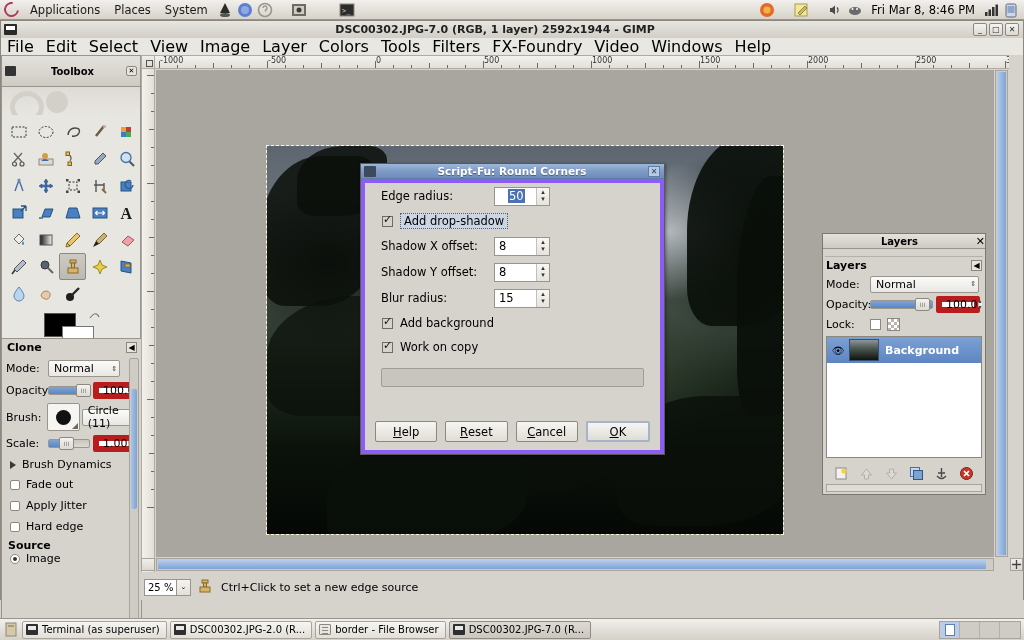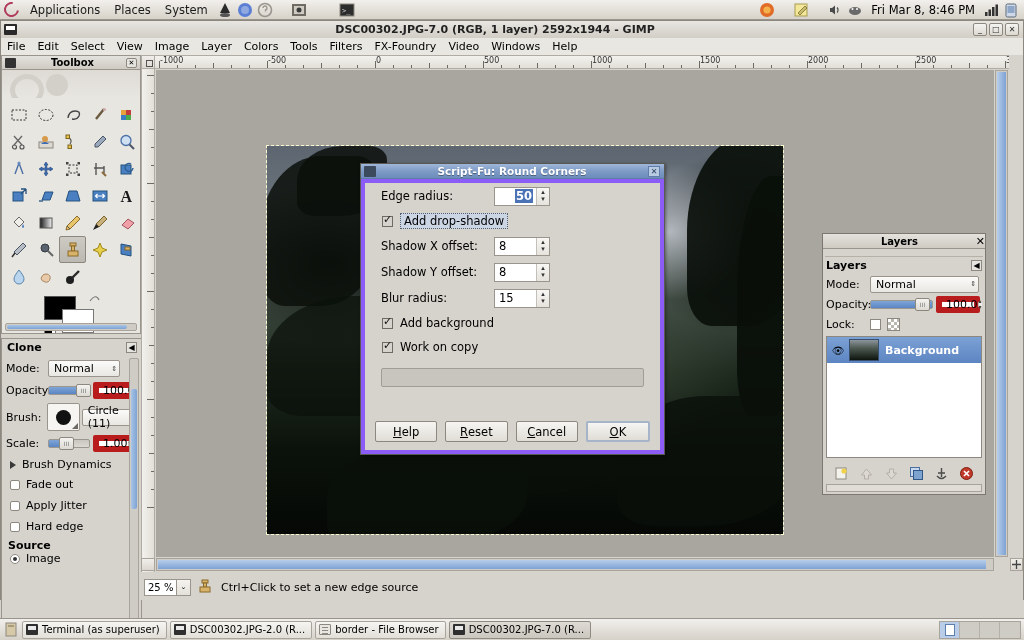--- a/index.html
+++ b/index.html
@@ -45,29 +45,29 @@
   .tb-btns { display:flex; gap:2px; margin-right:4px; }
   .tb-btn { width:14px; height:13px; background:linear-gradient(to bottom,#f5f4f1,#ddd9d1);
             border:1px solid #8d887f; border-radius:2px; font-size:8px; line-height:11px;
             text-align:center; color:#333; }
 
   .menubar {
     position:absolute; left:0; top:18px; width:1024px; height:17px;
     background:#e9e7e2; border-left:1px solid #8d887f; border-right:1px solid #8d887f;
     display:flex; align-items:center;
   }
-  .mb-item { padding:0 6px; height:17px; line-height:17px; font-size:11px; }
+  .mb-item { padding:0 6px; height:17px; line-height:17px; font-size:16px; }
 
   
   .left-dock {
     position:absolute; left:0; top:35px; width:141px; height:545px;
     background:#d6d3cc; border-left:1px solid #8d887f;
   }
   .dock-title {
-    height:15px; background:linear-gradient(to bottom,#e4e2dd,#cfcbc3);
+    height:32px; background:linear-gradient(to bottom,#e4e2dd,#cfcbc3);
     border:1px solid #9a958c; display:flex; align-items:center;
     font-size:10px; font-weight:bold;
   }
   .dock-title .dt-ico { width:11px;height:10px;background:#333;margin:0 3px;border-radius:1px;}
   .dock-title .dt-txt { flex:1; text-align:center; }
   .dock-title .dt-close {
     width:11px;height:10px;border:1px solid #8d887f;background:#e6e4df;
     font-size:7px;line-height:8px;text-align:center;margin-right:3px;border-radius:2px;
   }
   .toolbox-body { background:#e8e6e1; border:1px solid #9a958c; border-top:none;
@@ -258,21 +258,21 @@
                    text-shadow:0 1px 0 rgba(0,0,0,.35);}
   .dlg-title .dclose{width:12px;height:11px;background:#b8cbe2;border:1px solid #5f7da8;
                      font-size:8px;line-height:9px;text-align:center;color:#2c4363;margin-right:4px;}
   .dlg-body{position:absolute;left:4px;right:4px;top:19px;bottom:4px;background:#d6d3cc;}
   .d-row{display:flex;align-items:center;height:26px;padding-left:16px;}
   .d-lbl{width:113px;font-size:11.5px;}
   .d-spin{width:56px;height:19px;background:#fff;border:1px solid #9a958c;
           display:flex;align-items:center;font-size:11.5px;}
   .d-spin .v{flex:1;padding-left:4px;}
   .d-spin .v.sel{background:#4a72b5;color:#fff;display:inline-block;flex:none;
-                 margin-left:20px;padding:0 1px;font-weight:bold;}
+                 margin-left:13px;padding:0 1px;}
   .d-spin .arr{width:13px;height:100%;border-left:1px solid #c3c0b9;
                display:flex;flex-direction:column;align-items:center;justify-content:center;
                font-size:7px;line-height:7px;color:#333;
                background:linear-gradient(to bottom,#f8f7f4,#e6e3dd);}
   .d-chkrow{display:flex;align-items:center;height:24px;padding-left:17px;font-size:11.5px;}
   .d-chk{width:11px;height:11px;background:#d6d3cc;border:1px solid #6f6a62;
          margin-right:7px;position:relative;}
   .d-chk.on::after{content:"✓";position:absolute;left:0px;top:-4px;font-size:11px;color:#111;}
   .d-chk-focus{background:#ccd5e4;border:1px dotted #54616f;padding:0 3px;}
   .d-progress{margin:9px 16px 0 16px;height:19px;background:#c8c5be;

